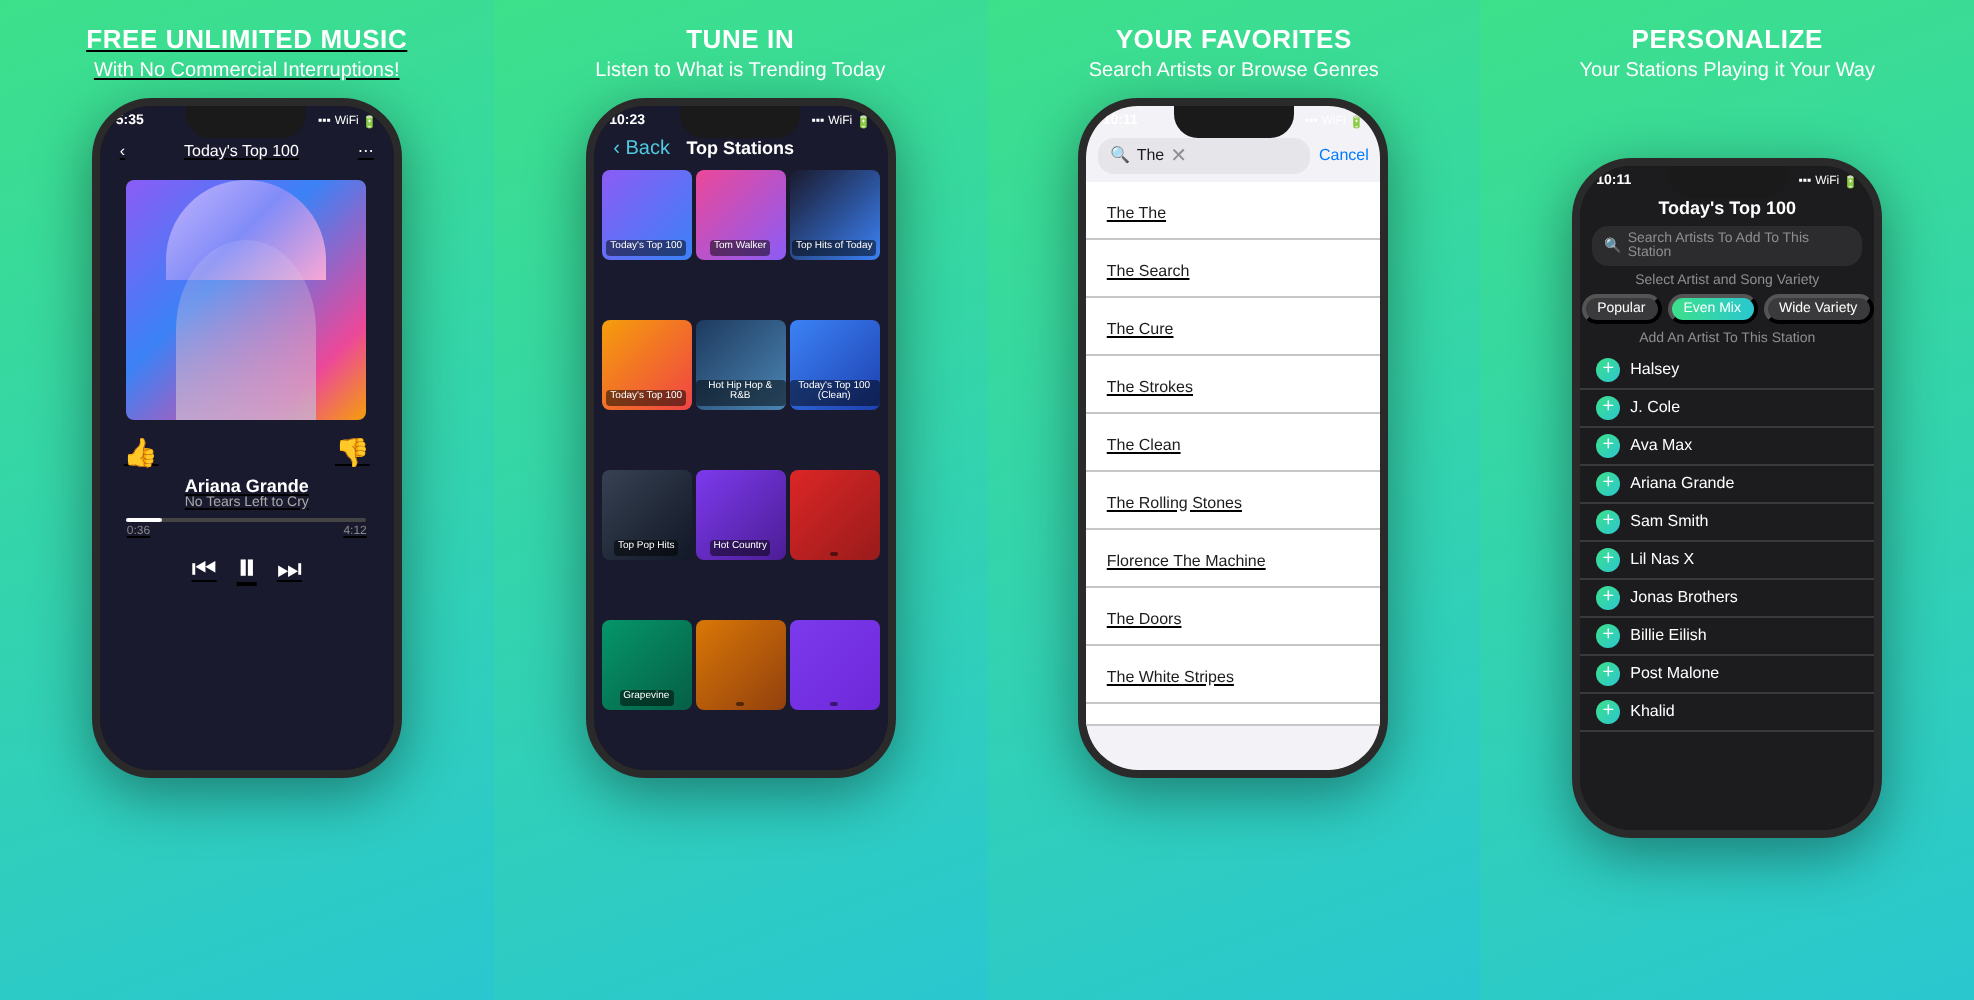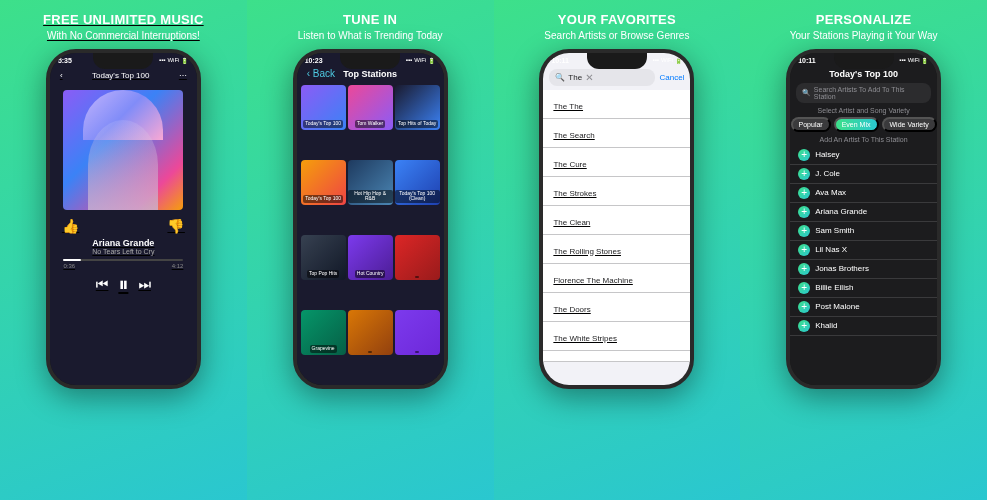--- a/index.html
+++ b/index.html
@@ -17,21 +17,21 @@
       flex: 1;
       display: flex;
       flex-direction: column;
       align-items: center;
       padding: 12px 10px 10px;
       position: relative;
     }
     .panel-1 { background: linear-gradient(160deg, #3de08a 0%, #2ac7d0 100%); text-decoration: underline; }
     .panel-2 { background: linear-gradient(160deg, #3de08a 0%, #2ac7d0 100%); }
     .panel-3 { background: linear-gradient(160deg, #3de08a 0%, #2ac7d0 100%); }
-    .panel-4 { background: linear-gradient(160deg, #3de08a 0%, #2ac7d0 100%); }
+    .panel-4 { background: linear-gradient(160deg, #3de08a 0%, #2ac7d0 100%); gap: 30px; }
 
     .panel-heading {
       text-align: center;
       margin-bottom: 8px;
       z-index: 2;
     }
     .panel-heading h2 {
       font-size: 13px;
       font-weight: 900;
       color: #fff;
@@ -226,21 +226,21 @@
     
     .stations-screen {
       background: #1a1a2e;
       height: 100%;
       display: flex;
       flex-direction: column;
       padding-top: 16px;
     }
     .nav-bar {
       display: flex;
-      align-items: center;
+      align-items: flex-start;
       justify-content: center;
       padding: 0 10px;
       margin-bottom: 4px;
       position: relative;
     }
     .nav-back {
       position: absolute;
       left: 10px;
       font-size: 10px;
       color: #4ec9e0;

